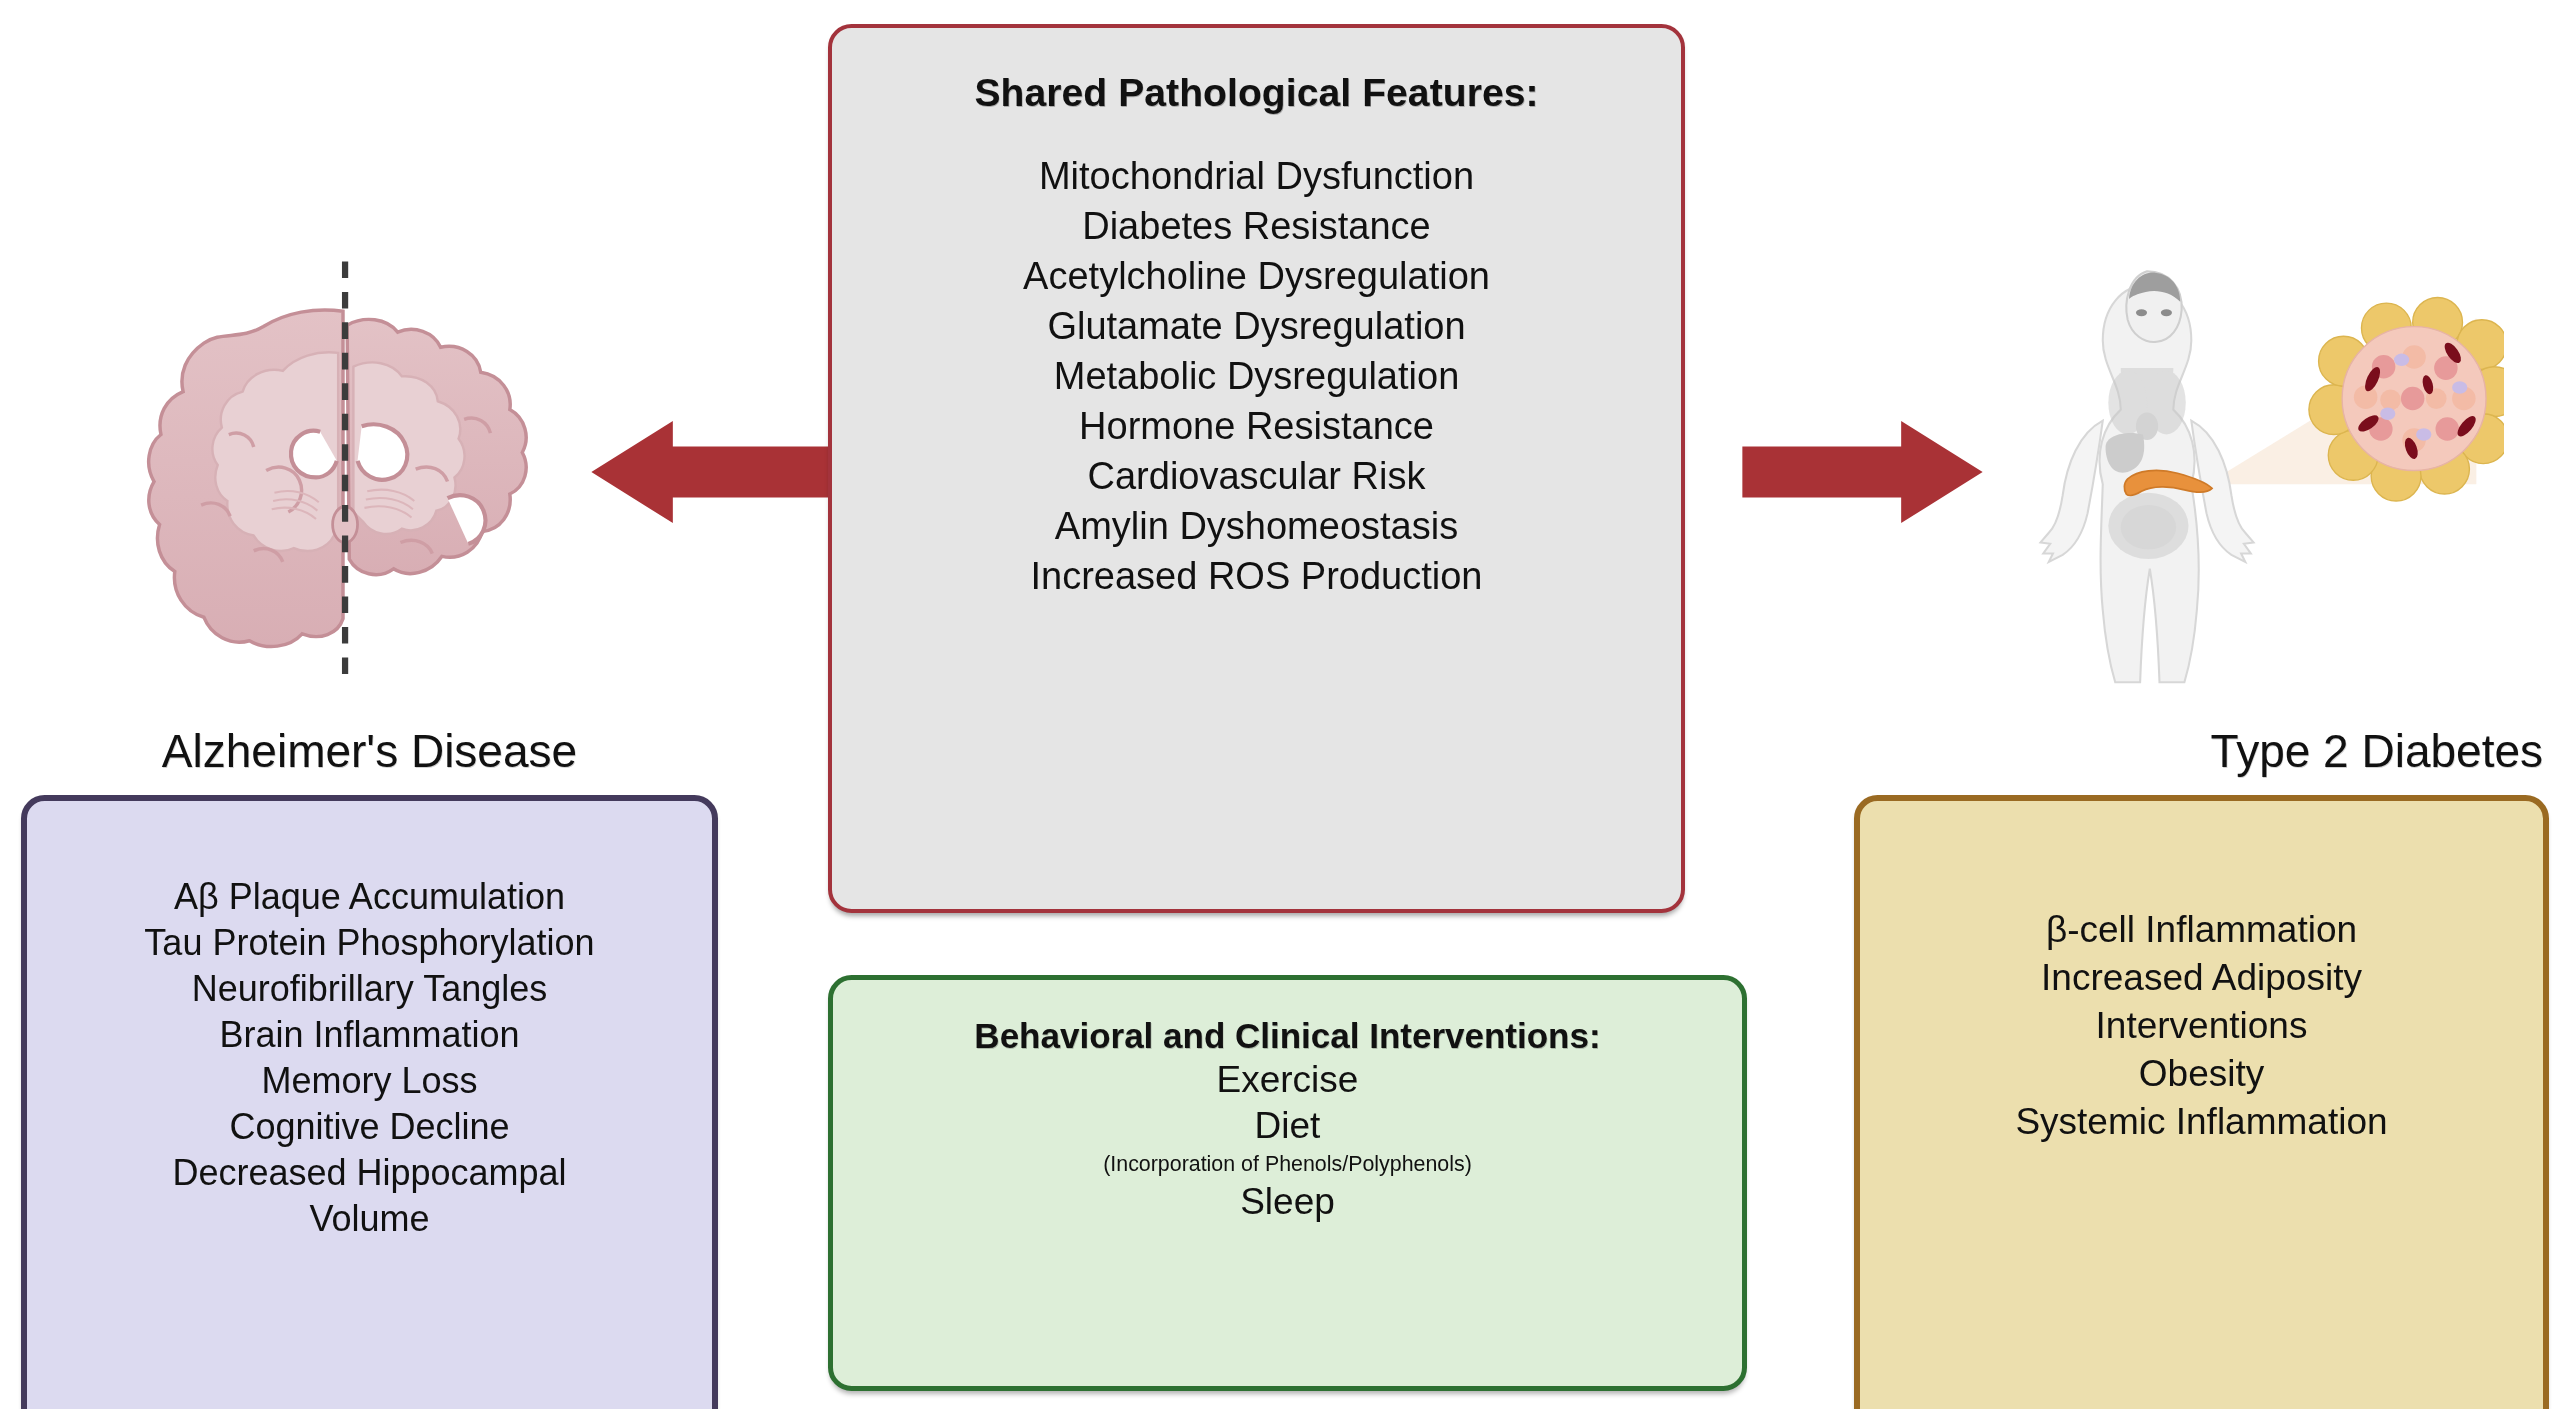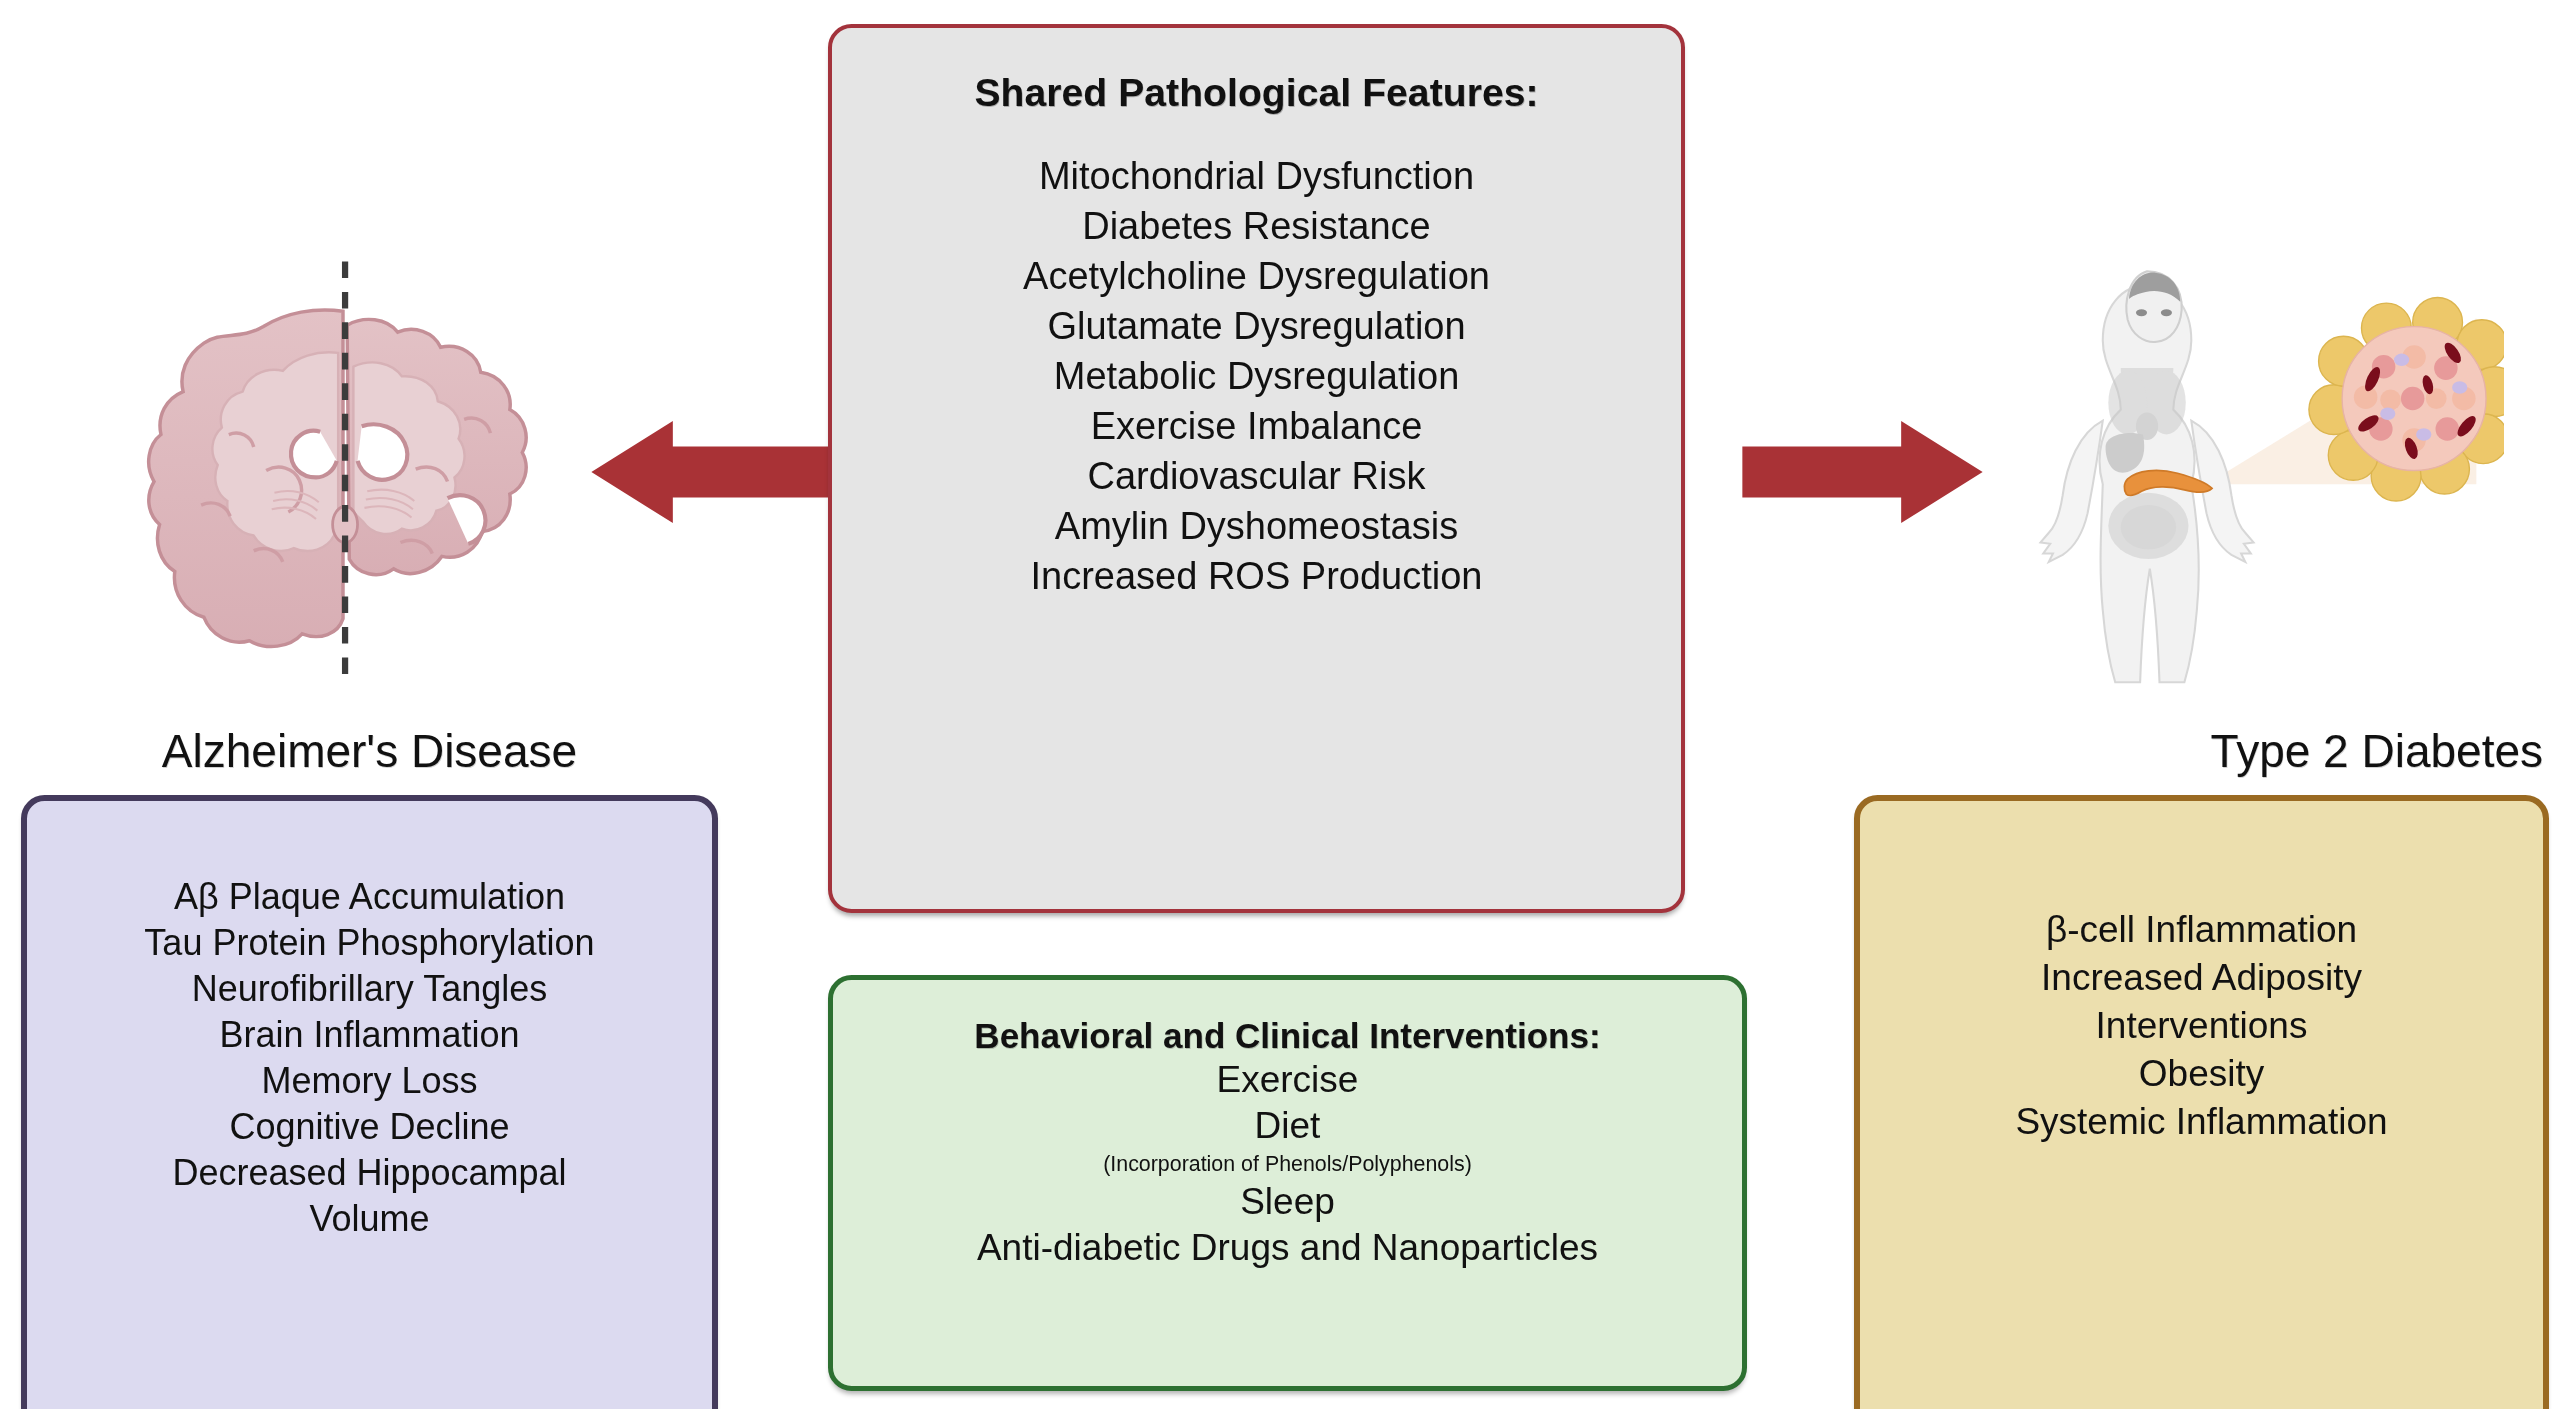--- a/index.html
+++ b/index.html
@@ -115,34 +115,33 @@
 </svg>
 
 <div class="box" id="shared-box">
   <div class="hd">Shared Pathological Features:</div>
   <div class="lst">
     <div class="row">Mitochondrial Dysfunction</div>
     <div class="row">Diabetes Resistance</div>
     <div class="row">Acetylcholine Dysregulation</div>
     <div class="row">Glutamate Dysregulation</div>
     <div class="row">Metabolic Dysregulation</div>
-    <div class="row">Exercise Imbalance</div>
+    <div class="row">Hormone Resistance</div>
     <div class="row">Cardiovascular Risk</div>
     <div class="row">Amylin Dyshomeostasis</div>
     <div class="row">Increased ROS Production</div>
   </div>
 </div>
 
 <div class="box" id="interventions-box">
   <div class="hd">Behavioral and Clinical Interventions:</div>
   <div class="row">Exercise</div>
   <div class="row">Diet</div>
   <div class="sub">(Incorporation of Phenols/Polyphenols)</div>
   <div class="row">Sleep</div>
-  <div class="row">Anti-diabetic Drugs and Nanoparticles</div>
 </div>
 
 <svg class="arrow" id="arrow-right" viewBox="0 0 348 168">
   <polygon points="348,84 230,10 230,47 0,47 0,121 230,121 230,158" fill="#a93236"></polygon>
 </svg>
 
 <svg id="body-illustration" viewBox="0 0 730 620">
   <polygon points="300,330 690,90 690,330" fill="#f5dcc4" opacity=".45"></polygon>
   <g>
     <path d="M150 330 C138 286 150 246 176 222 C176 186 150 160 150 122

